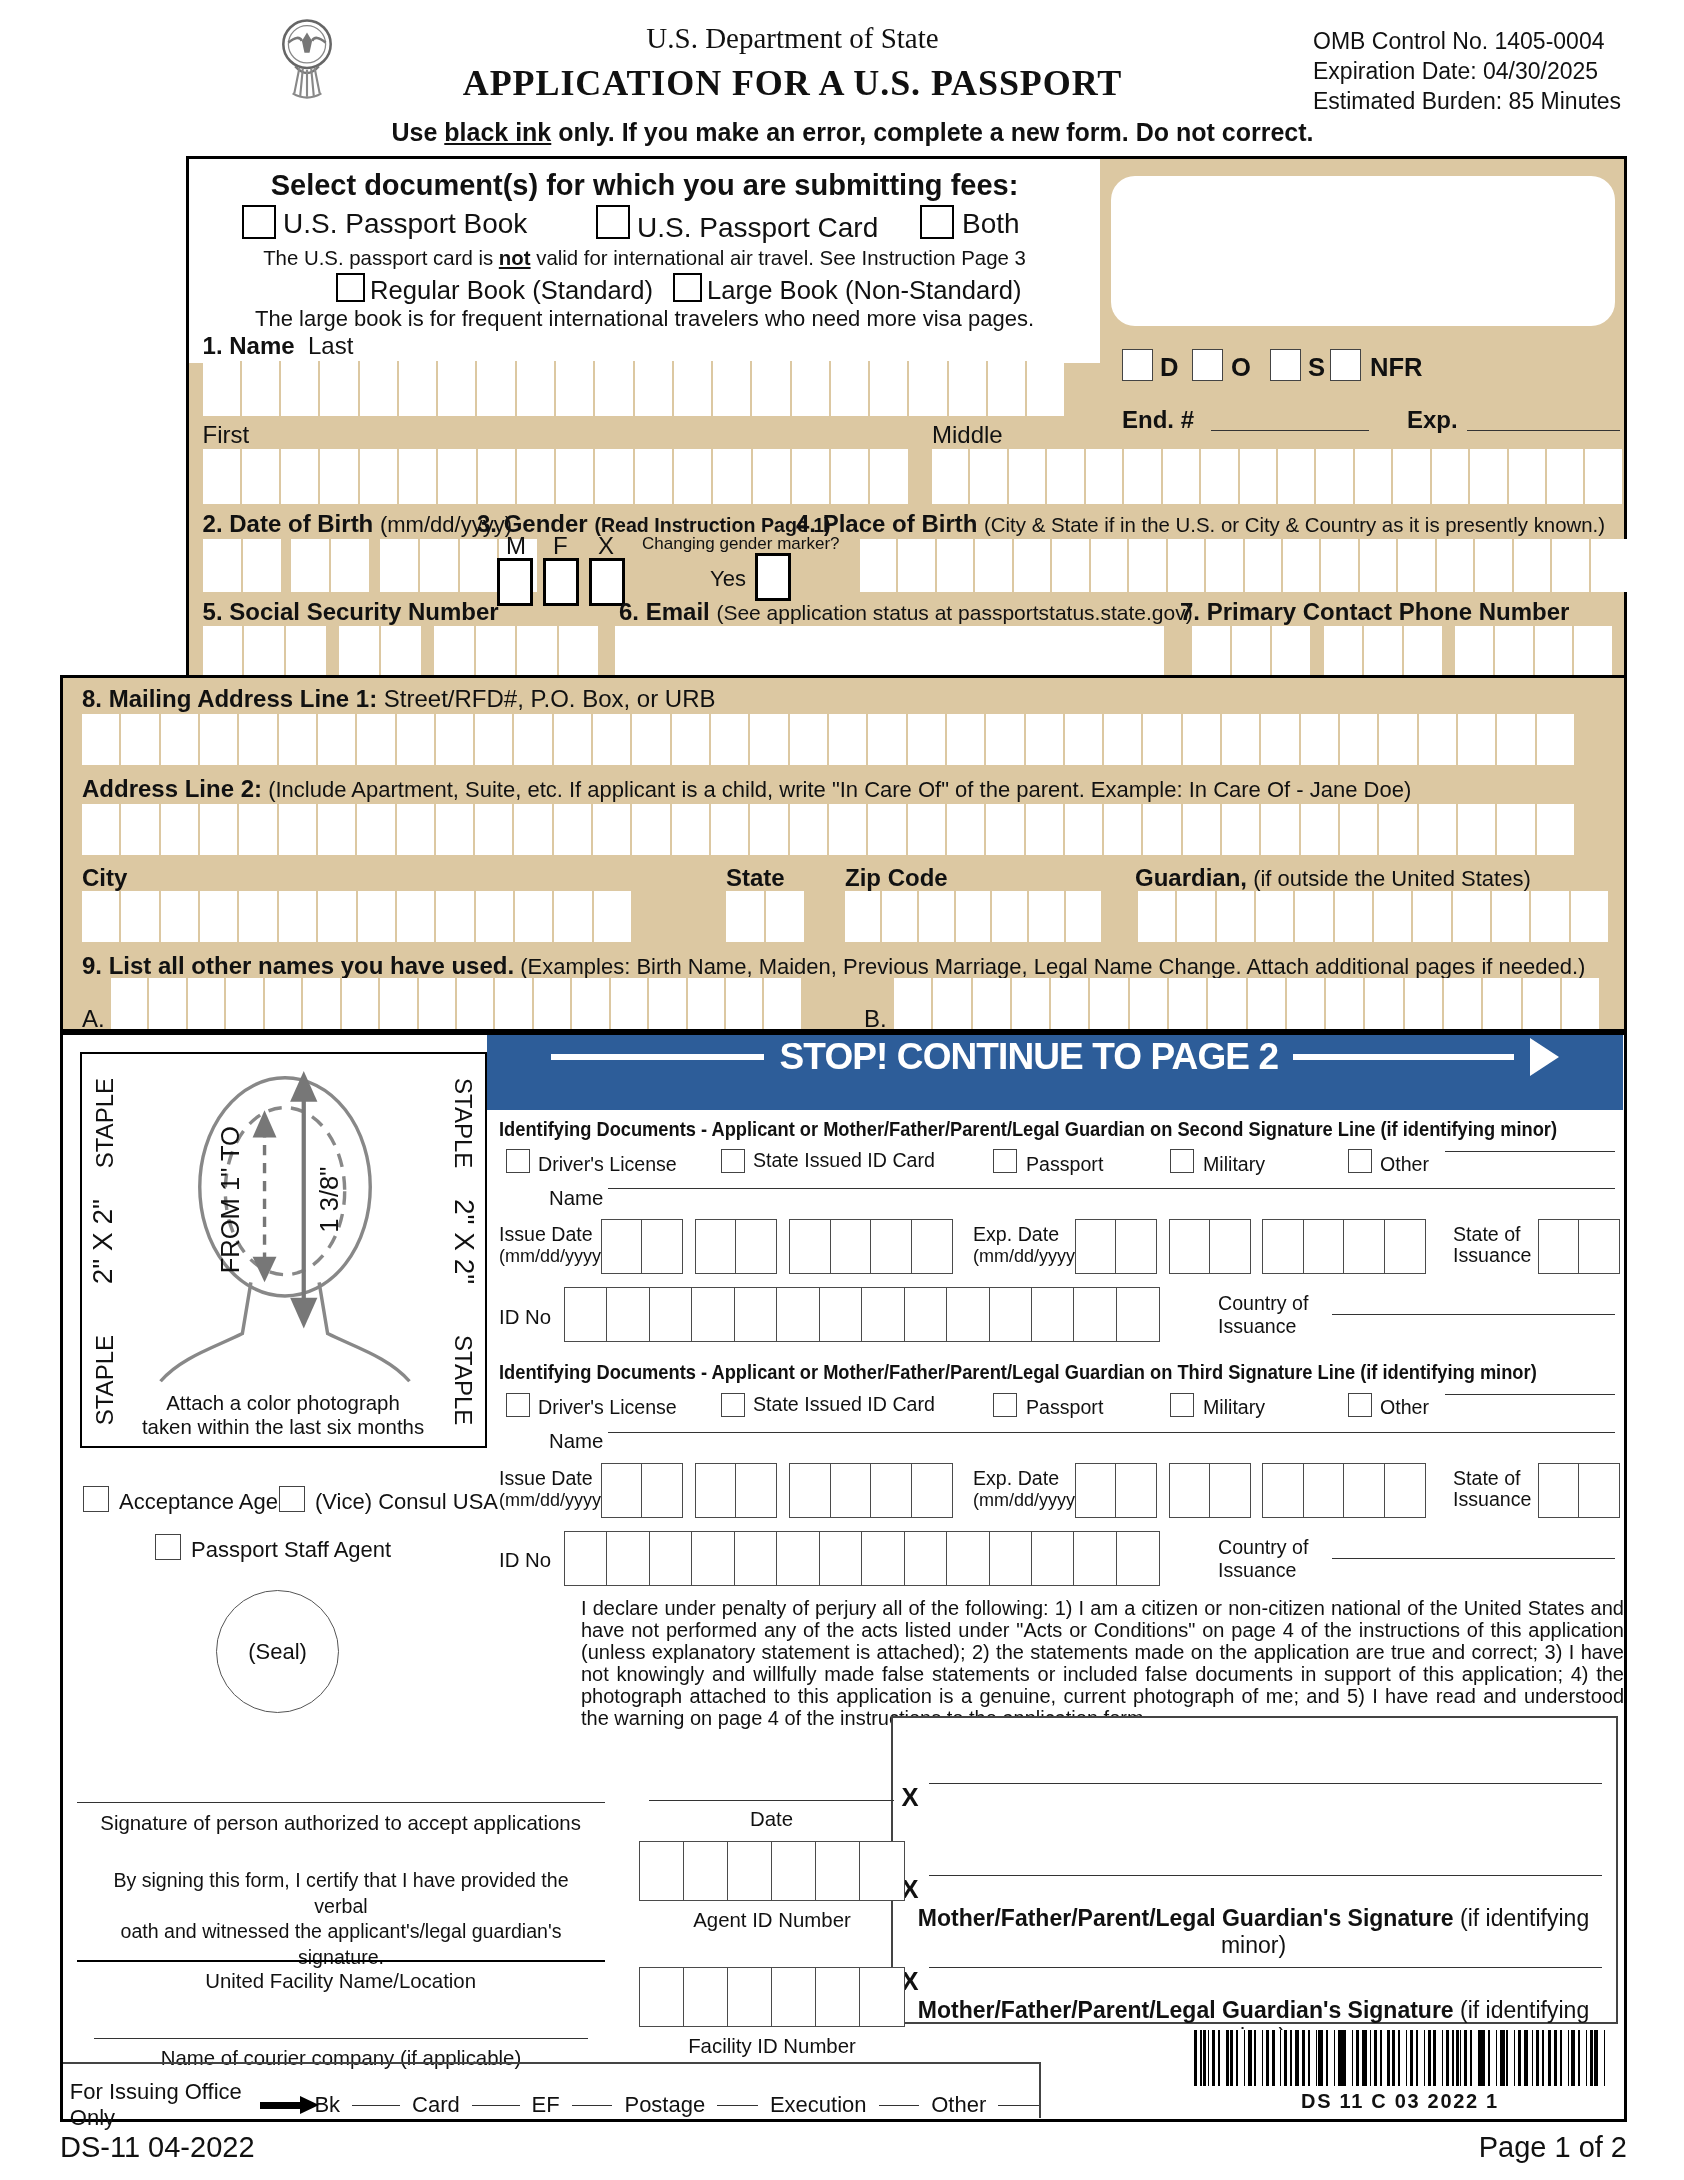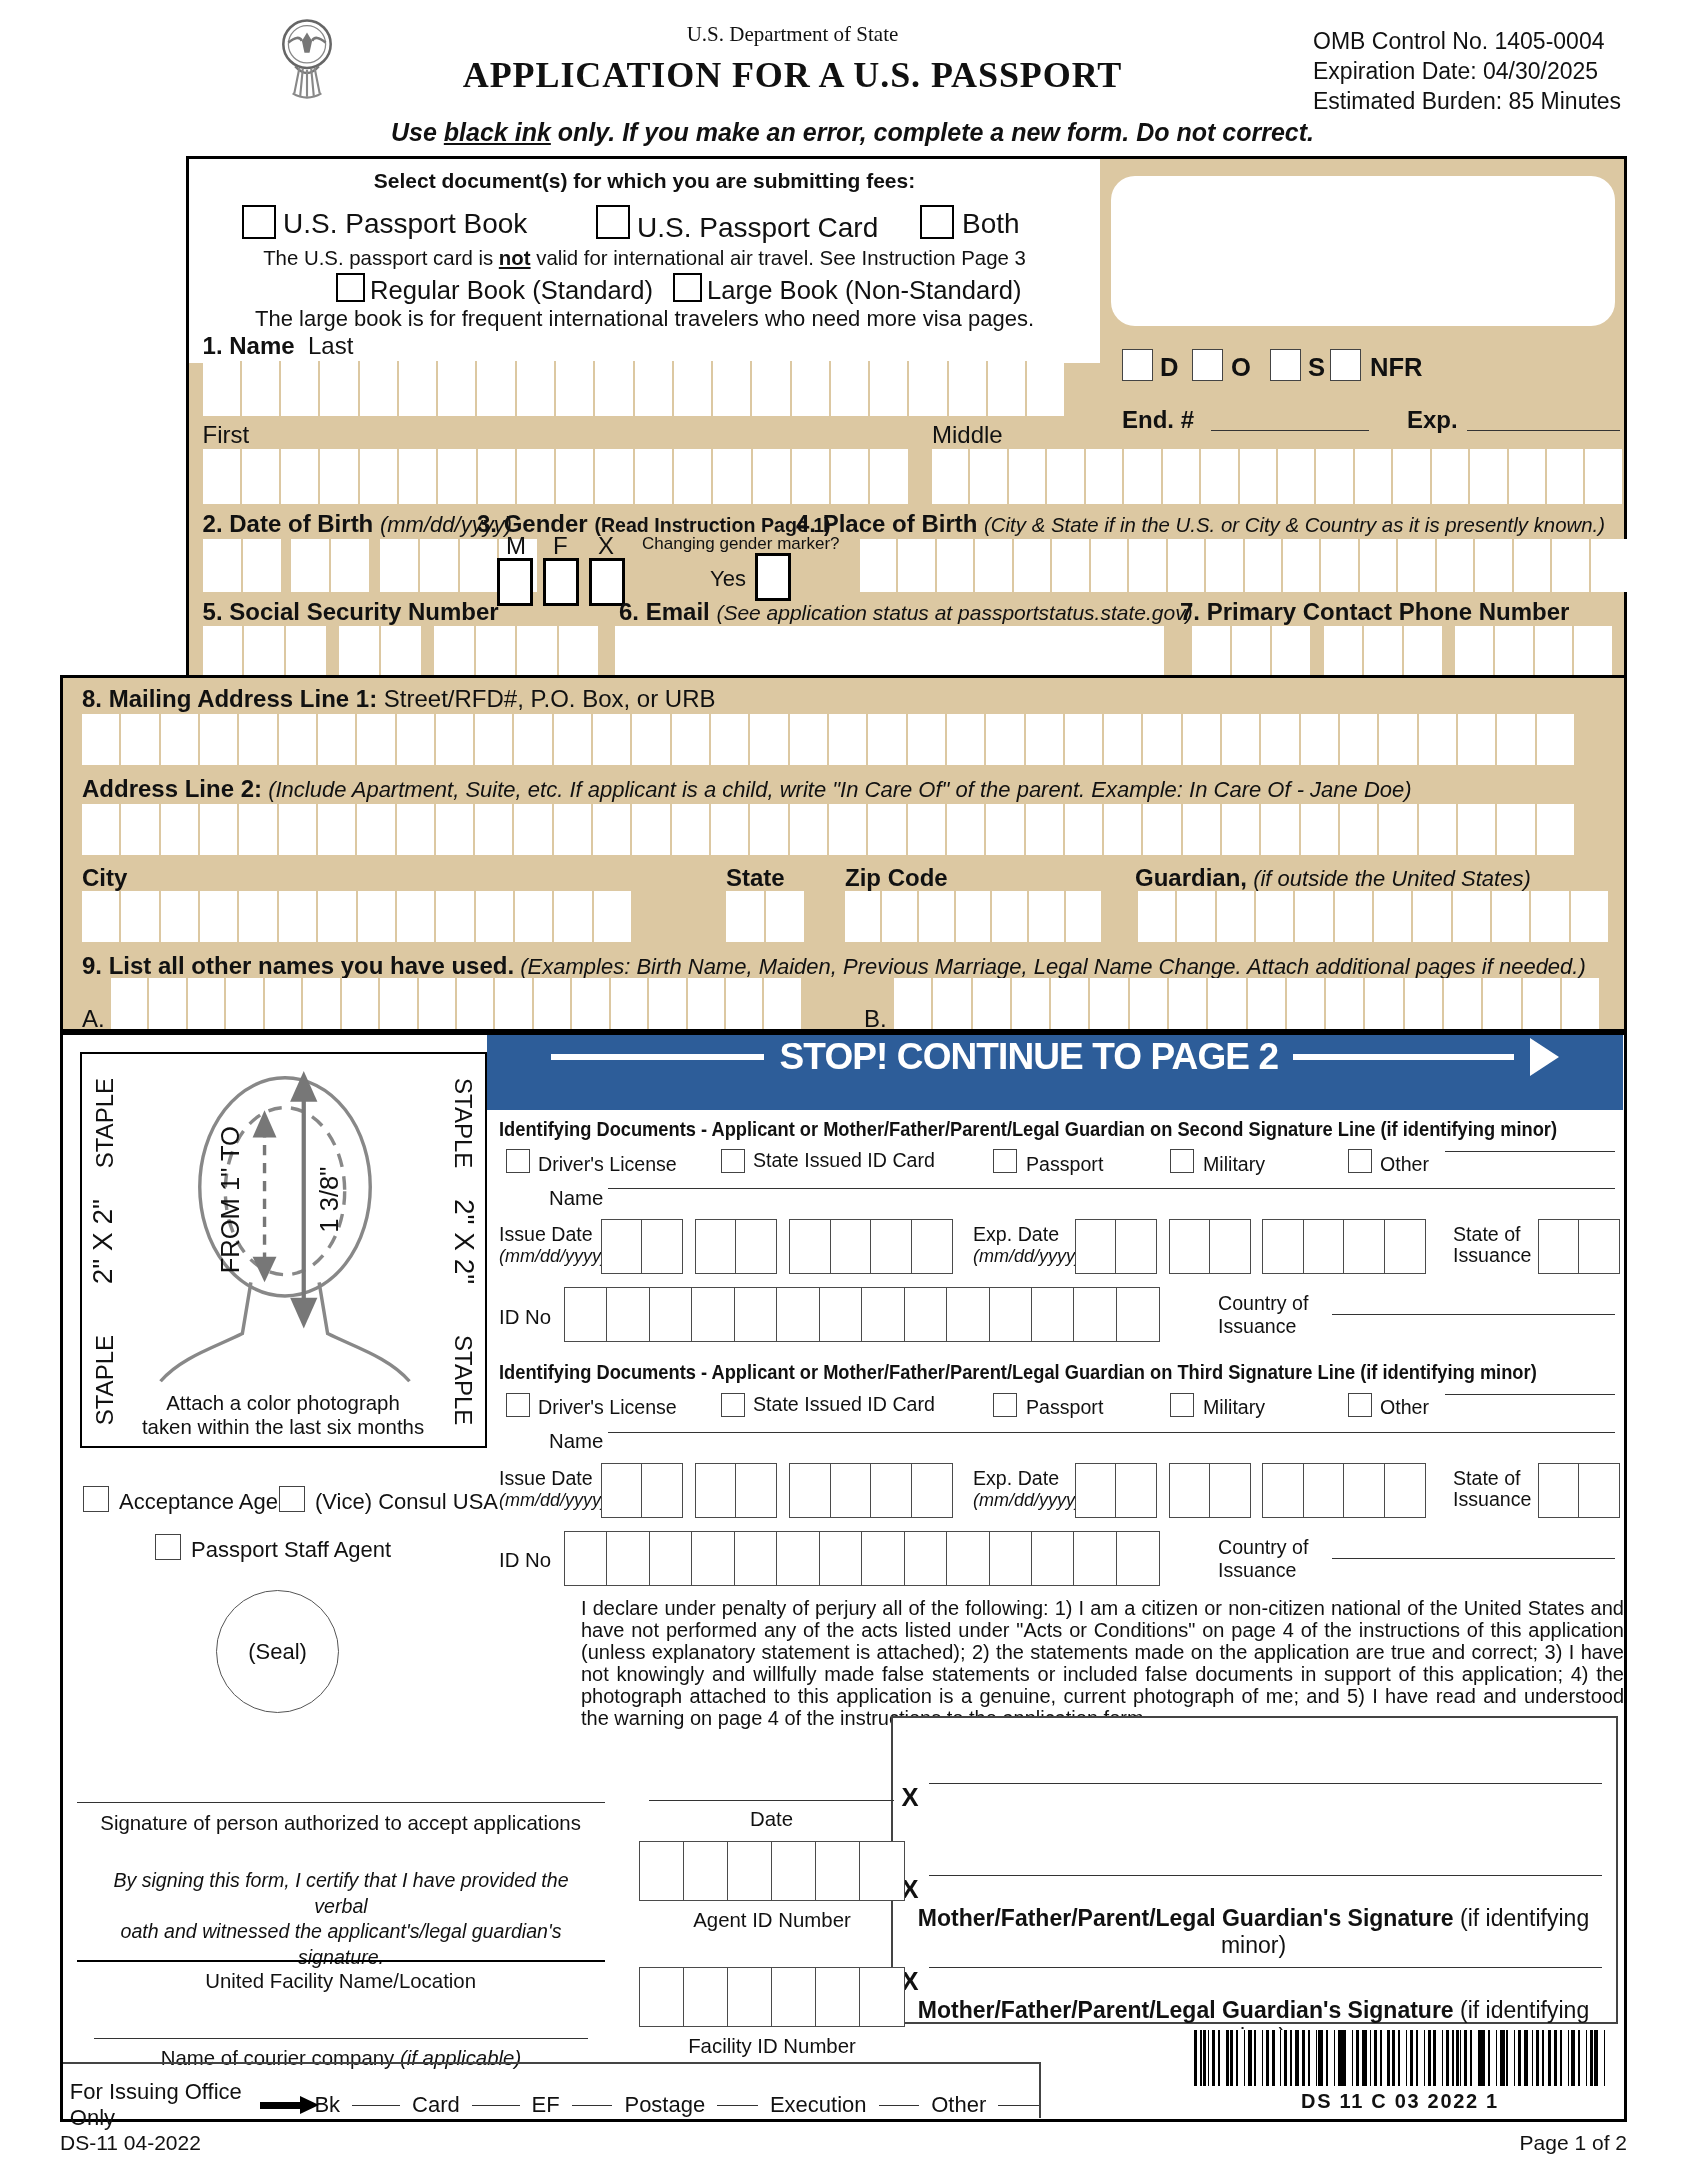--- a/index.html
+++ b/index.html
@@ -1,25 +1,25 @@
 <!DOCTYPE html>
 <html style="--tan: #dcc8a2; --blue: #2d5d99;font-size:13.6px"><head>
 <meta charset="utf-8">
 <style>
   :root{ --tan:#dcc8a2; --blue:#2d5d99; }
   html,body{margin:0;padding:0;background:#fff;}
   .page{position:relative;width:1685px;height:2181px;background:#fff;overflow:hidden;
         font-family:"Liberation Sans",sans-serif;color:#111;}
   .abs{position:absolute;}
   .lb{position:absolute;white-space:nowrap;}
-  .b{font-weight:bold;} .i{font-style:italic;}
+  .b{font-weight:bold;} .i{}
   .ctr{text-align:center;}
   .f20{font-size:17px;} .f21{font-size:18px;} .f23{font-size:19.6px;}
   .f24{font-size:20.4px;} .f25{font-size:21px;} .f26{font-size:22px;} .f27{font-size:23px;}
-  .f28{font-size:24px;} .f29{font-size:25px;} .f30{font-size:25.6px;} .f31{font-size:21px;}
+  .f28{font-size:24px;} .f29{font-size:25px;} .f30{font-size:25.6px;} .f31{font-size:29px;}
   .f33{font-size:28px;} .f36{font-size:20px;} .f42{font-size:36px;} .f44{font-size:37px;}
   .serif{font-family:"Liberation Serif",serif;}
   .box{position:absolute;box-sizing:border-box;border:3.4px solid #000;}
   .comb{position:absolute;display:flex;}
   .comb.tan > i{flex:1;background:#fff;border-right:2.6px solid var(--tan);}
   .comb.tan > i:last-child{border-right:none;}
   .comb.dark > i{flex:1;background:#fff;border:1.7px solid #4b4b4b;margin-left:-1.7px;}
   .comb.dark > i:first-child{margin-left:0;}
   .cb{position:absolute;background:#fff;border:2.6px solid #000;box-sizing:border-box;}
   .cb.thin{border:1.7px solid #444;}

